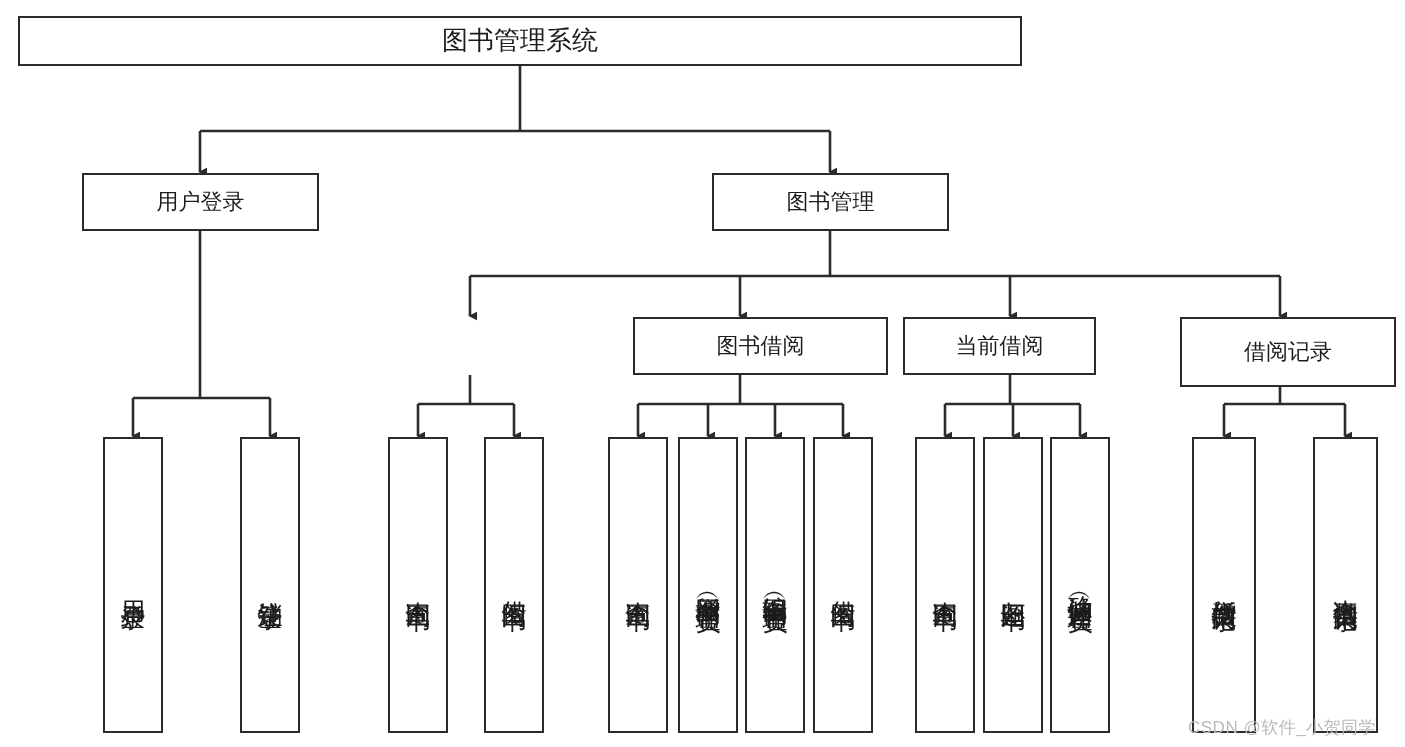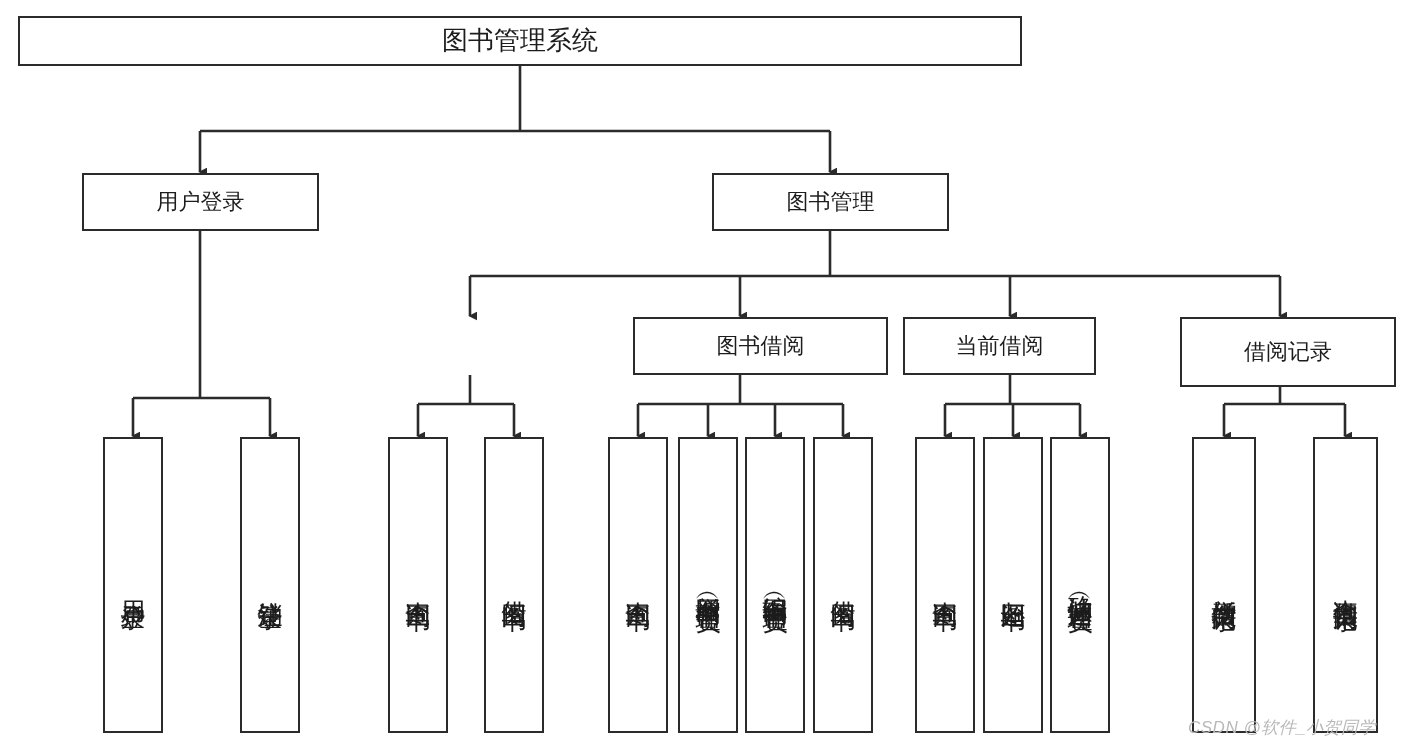--- a/index.html
+++ b/index.html
@@ -191,15 +191,15 @@
   </div>
 
   <div class="node vert" style="left:1192px;top:437px;width:64px;height:296px;">
     <span class="label">新增借阅记录</span>
   </div>
 
   <div class="node vert" style="left:1313px;top:437px;width:65px;height:296px;">
     <span class="label">查询借阅记录</span>
   </div>
 
-  <div class="watermark" style="left:1188px;top:716px;font-style:italic;">CSDN @软件_小贺同学</div>
+  <div class="watermark" style="left:1188px;top:716px;">CSDN @软件_小贺同学</div>
 
 </div>
 
 </body></html>

